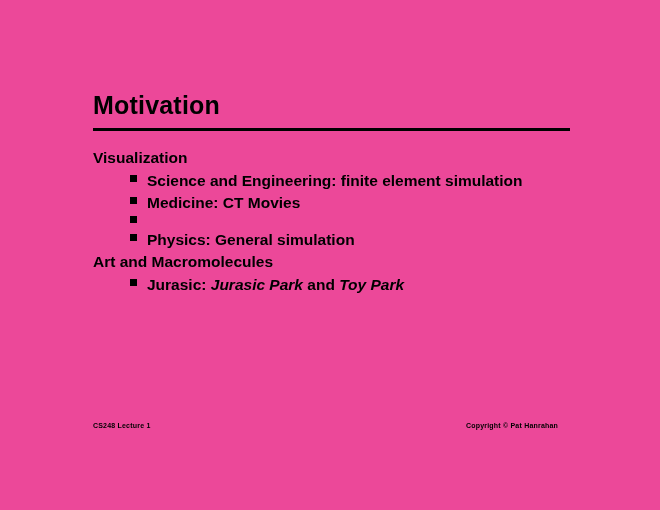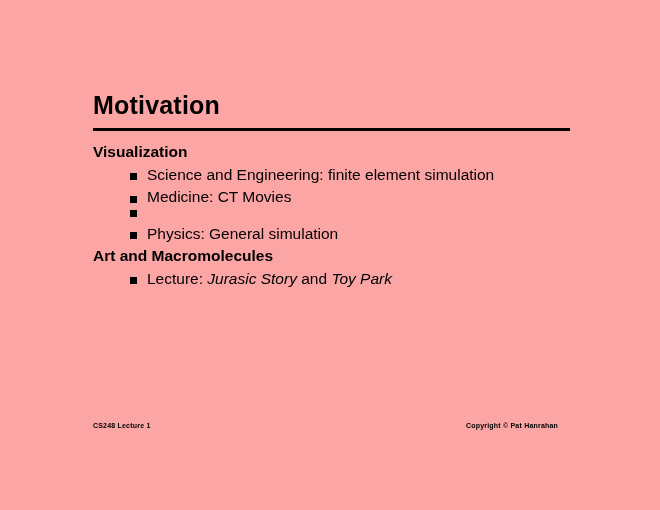--- a/index.html
+++ b/index.html
@@ -11,21 +11,21 @@
     width: 660px;
     height: 510px;
     font-family: "Liberation Sans", sans-serif;
     color: #000000;
     overflow: hidden;
   }
   .slide {
     position: relative;
     width: 660px;
     height: 510px;
-    background: #fca5a5;
+    background: #ec4899;
     box-sizing: border-box;
   }
   .slide-title {
     position: absolute;
     left: 93px;
     top: 92px;
     font-size: 25px;
     font-weight: bold;
     letter-spacing: 0.2px;
     line-height: 1.1;
@@ -34,34 +34,34 @@
     position: absolute;
     left: 93px;
     top: 128px;
     width: 477px;
     height: 3px;
     background: #000000;
   }
   .body-block {
     position: absolute;
     left: 93px;
-    top: 144px;
+    top: 150px;
     width: 520px;
   }
   .lvl1 {
     font-size: 15.5px;
     font-weight: bold;
     line-height: 1.0;
     margin: 0 0 7px 0;
   }
   .lvl2 {
     display: flex;
-    align-items: flex-end;
+    align-items: center;
     font-size: 15.5px;
-    font-weight: normal;
+    font-weight: bold;
     margin: 0 0 7px 0;
     padding-left: 37px;
     line-height: 1.0;
   }
   .bullet-square {
     display: inline-block;
     width: 7px;
     height: 7px;
     background: #000000;
     margin-right: 10px;
@@ -121,21 +121,21 @@
     <div class="lvl2">
       <span class="bullet-square"></span>
       <span class="lvl2-text">Physics: General simulation</span>
     </div>
 
 
     <div class="lvl1">Art and Macromolecules</div>
 
     <div class="lvl2">
       <span class="bullet-square"></span>
-      <span class="lvl2-text"><span>Lecture: </span><span class="ital">Jurasic Story</span><span> and </span><span class="ital">Toy Park</span></span>
+      <span class="lvl2-text"><span>Jurasic: </span><span class="ital">Jurasic Park</span><span> and </span><span class="ital">Toy Park</span></span>
     </div>
 
 
   </div>
 
   <div class="footer-left">CS248 Lecture 1</div>
   <div class="footer-right">Copyright © Pat Hanrahan</div>
 
 </div>
 

